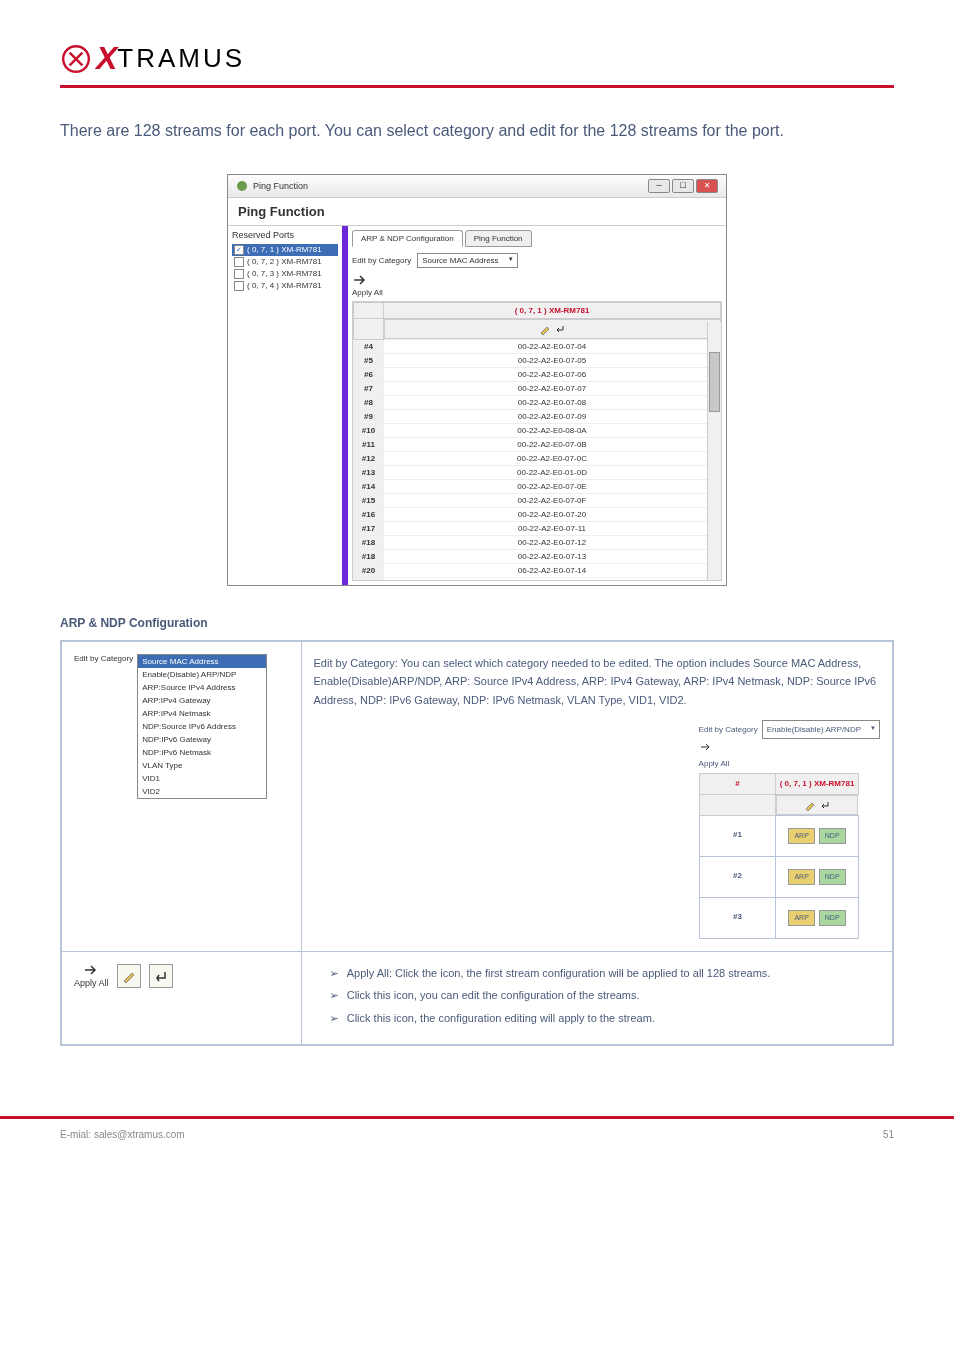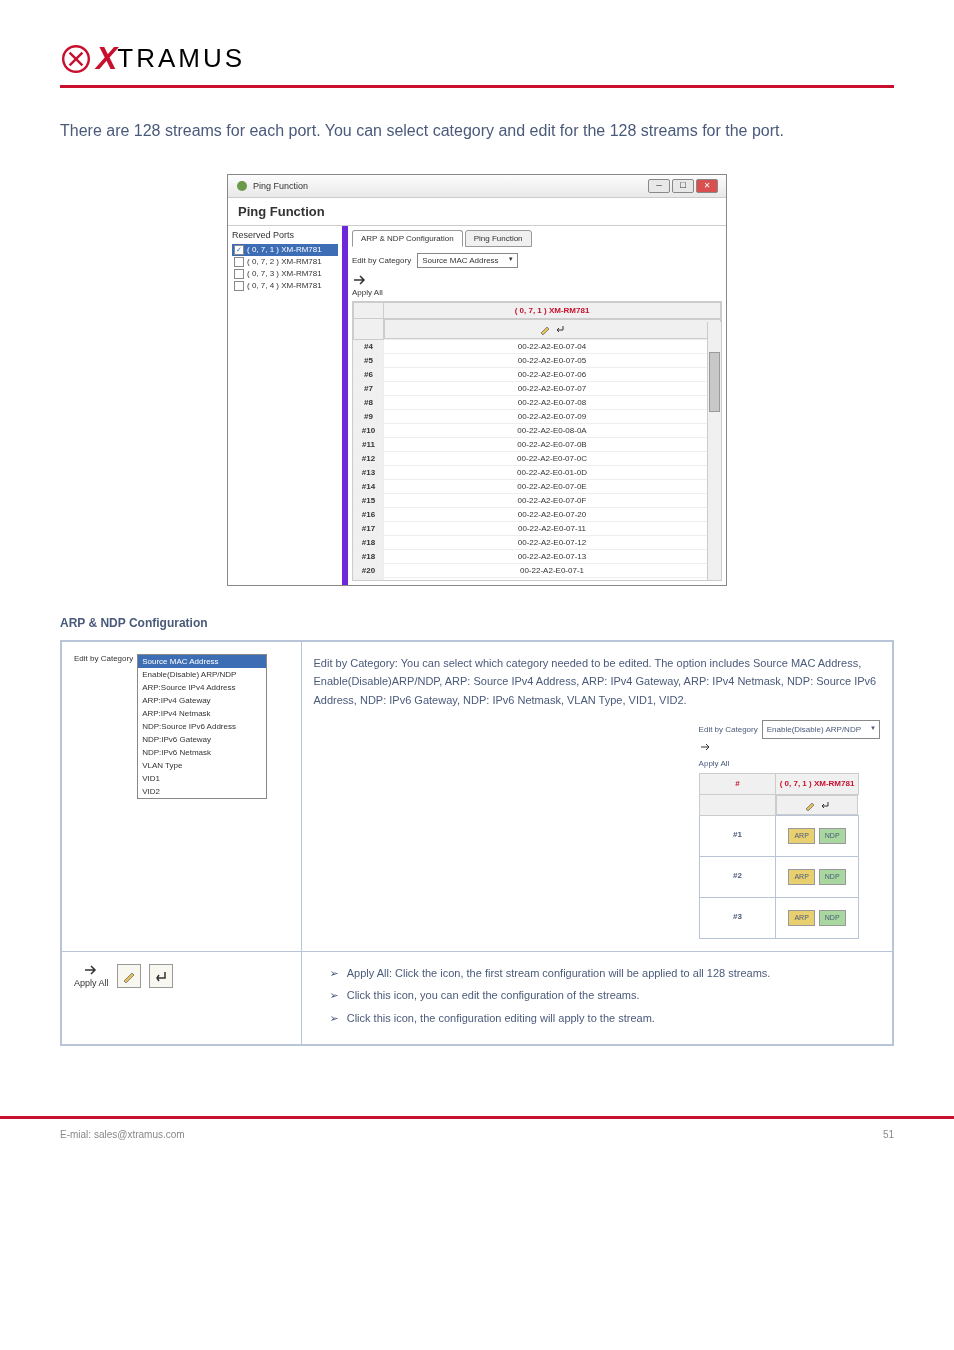--- a/index.html
+++ b/index.html
@@ -210,21 +210,21 @@
                 <tr>
                   <td>#18</td>
                   <td>00-22-A2-E0-07-12</td>
                 </tr>
                 <tr>
                   <td>#18</td>
                   <td>00-22-A2-E0-07-13</td>
                 </tr>
                 <tr>
                   <td>#20</td>
-                  <td>00-22-A2-E0-07-1</td>
+                  <td>06-22-A2-E0-07-14</td>
                 </tr>
                 <tr>
                   <td>#21</td>
                   <td>00-22-A2-E0-07-15</td>
                 </tr>
               </tbody>
           </table>
           <div class="scrollbar">
               <div class="scroll-thumb"></div>
             </div>

